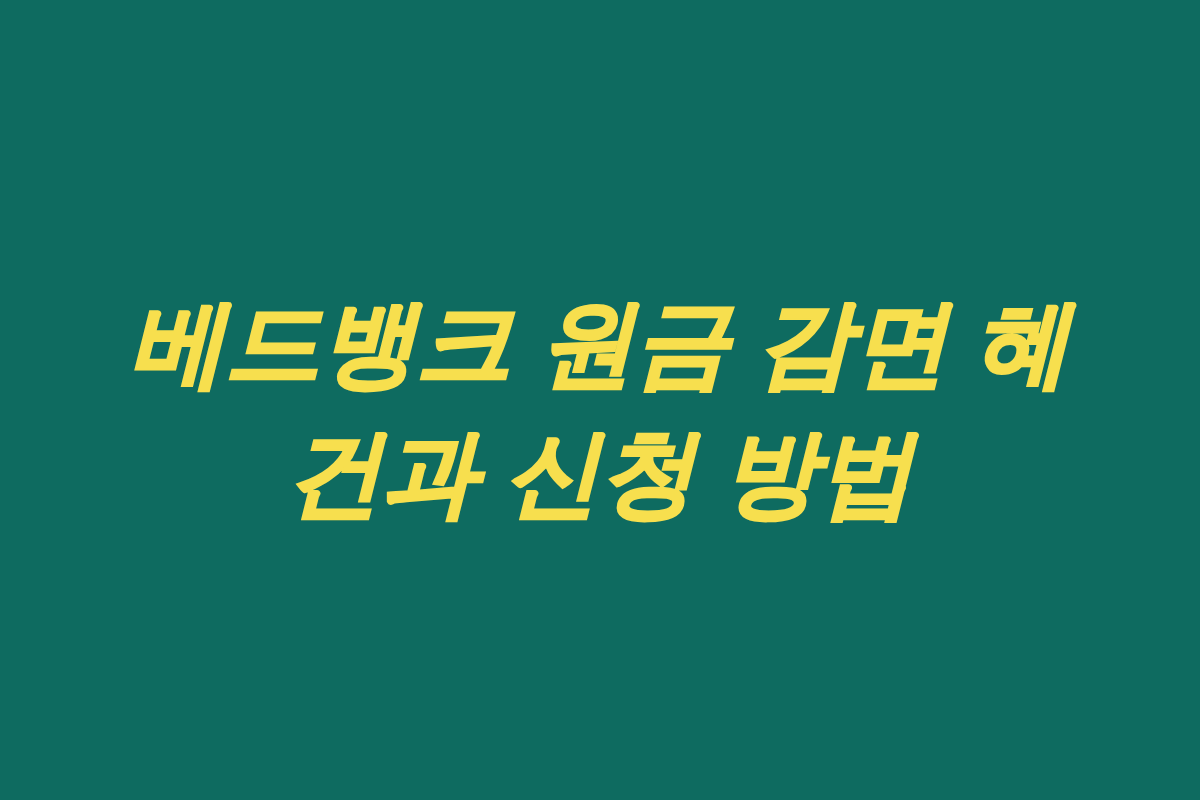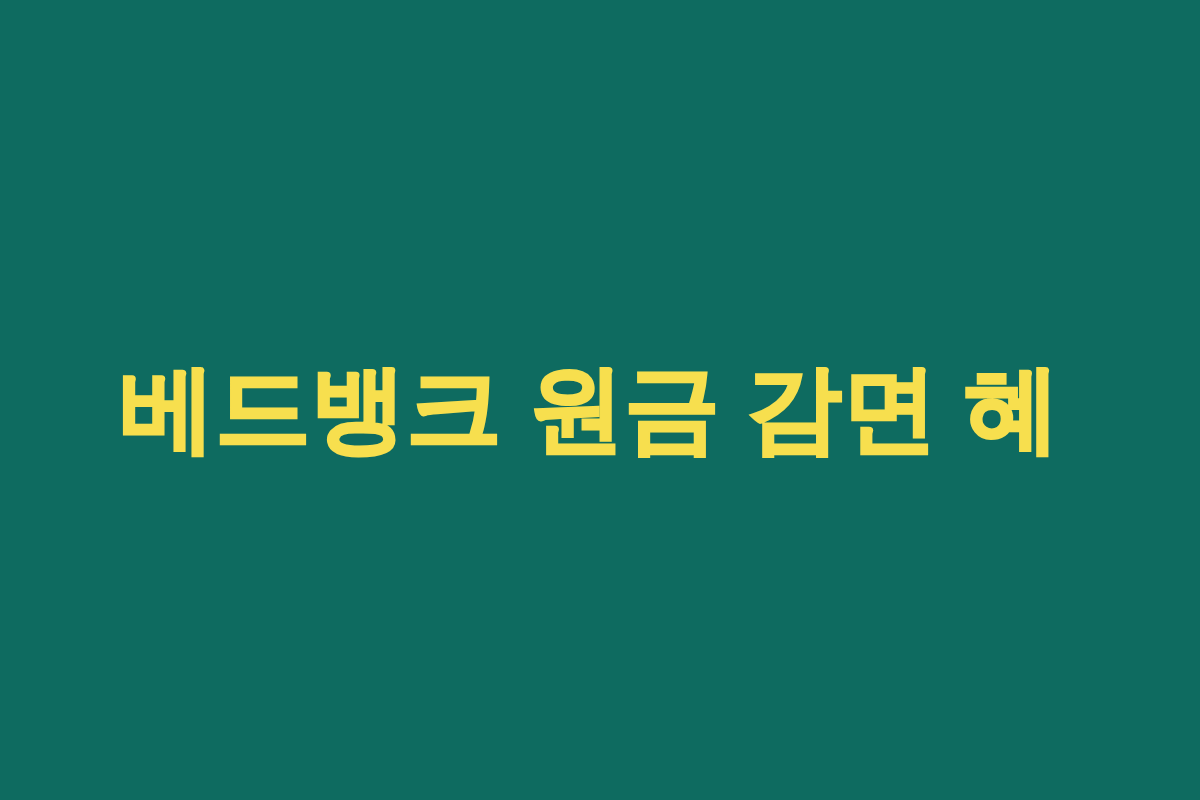--- a/index.html
+++ b/index.html
@@ -21,22 +21,23 @@
     height: 800px;
     box-sizing: border-box;
     display: flex;
     align-items: center;
     justify-content: center;
     
   }
 
   #headline-block {
     width: 960px;
-    text-align: left;
+    text-align: center;
     margin-top: 18px; 
+    font-style: italic;
   }
 
   .headline-line {
     display: block;
     font-size: 95px;
     line-height: 130px;
     font-weight: 700;
     letter-spacing: 0.5px;
     white-space: pre;
     
@@ -45,15 +46,16 @@
     text-rendering: geometricPrecision;
   }
 </style>
 </head>
 <body>
 
 <div id="banner" style="background-color: rgb(14, 107, 96);">
 
   <div id="headline-block" style="color: rgb(247, 223, 78);">
     <span class="headline-line">베드뱅크 원금 감면 혜</span>
+    <span class="headline-line">건과 신청 방법</span>
   </div>
 
 </div>
 
 </body></html>

